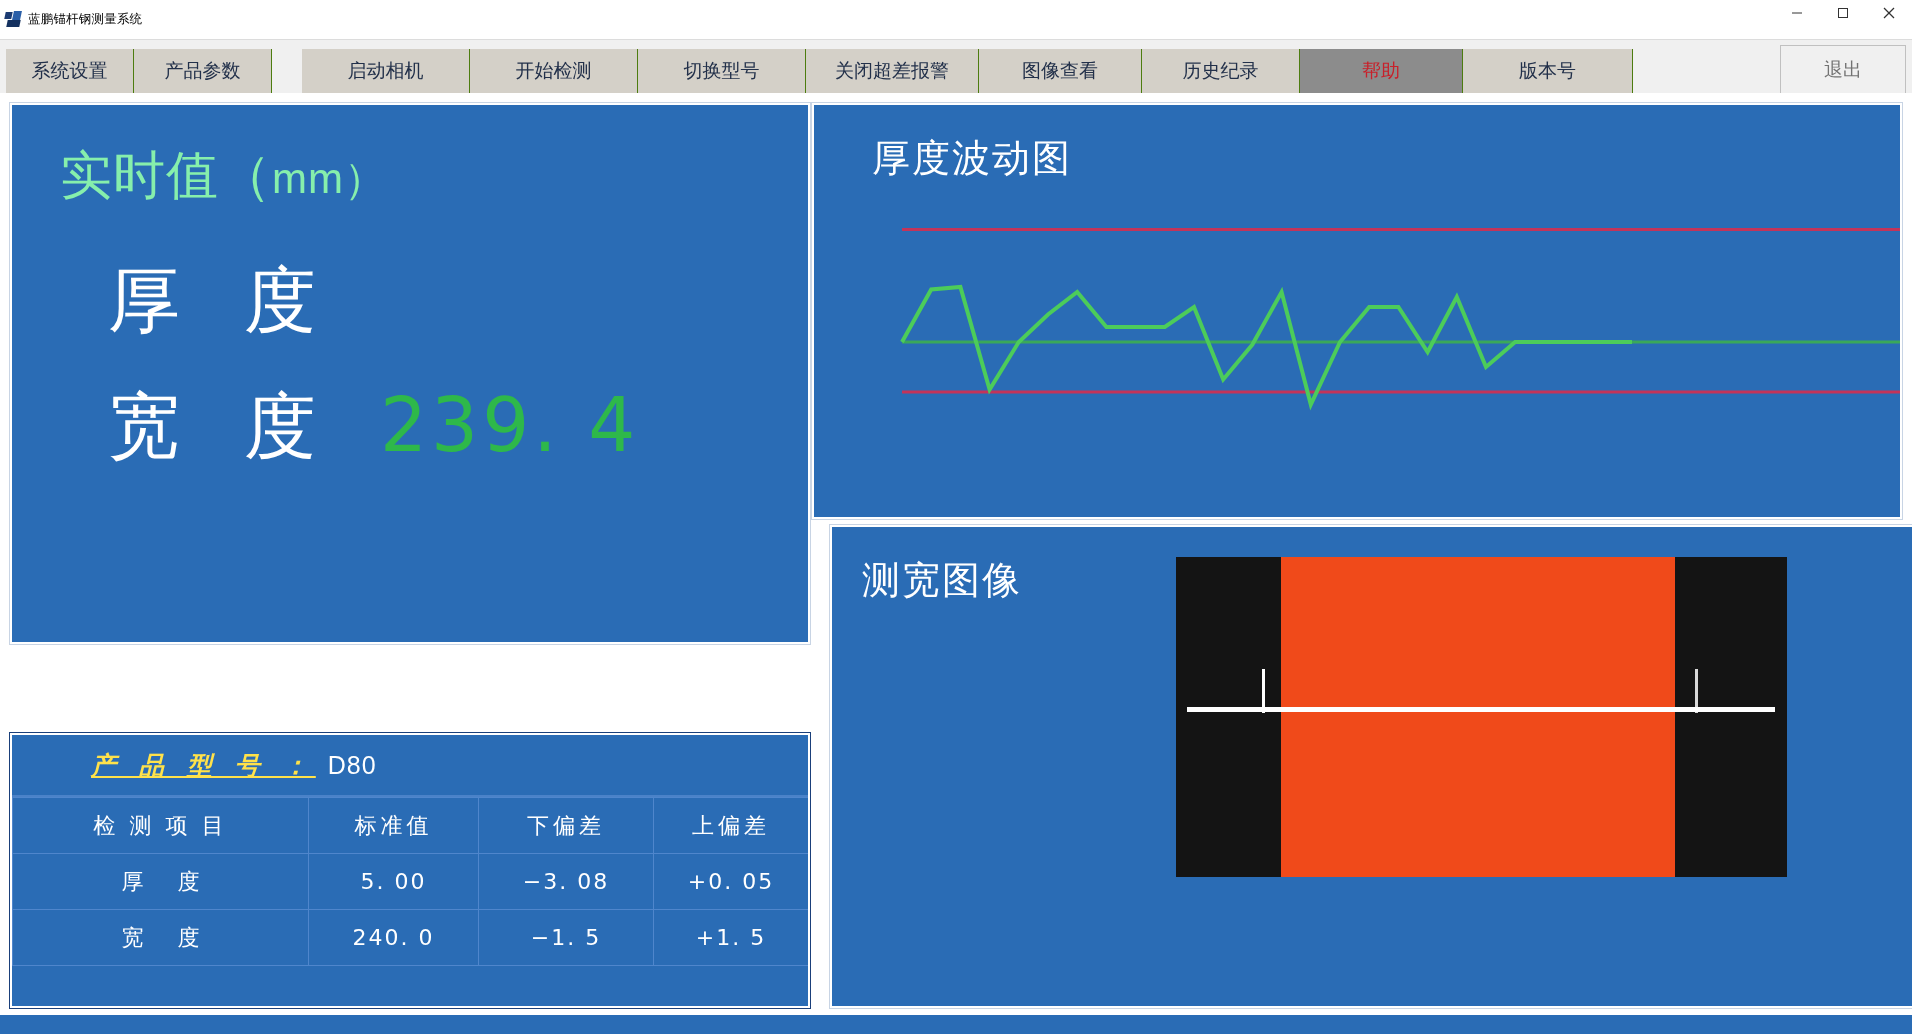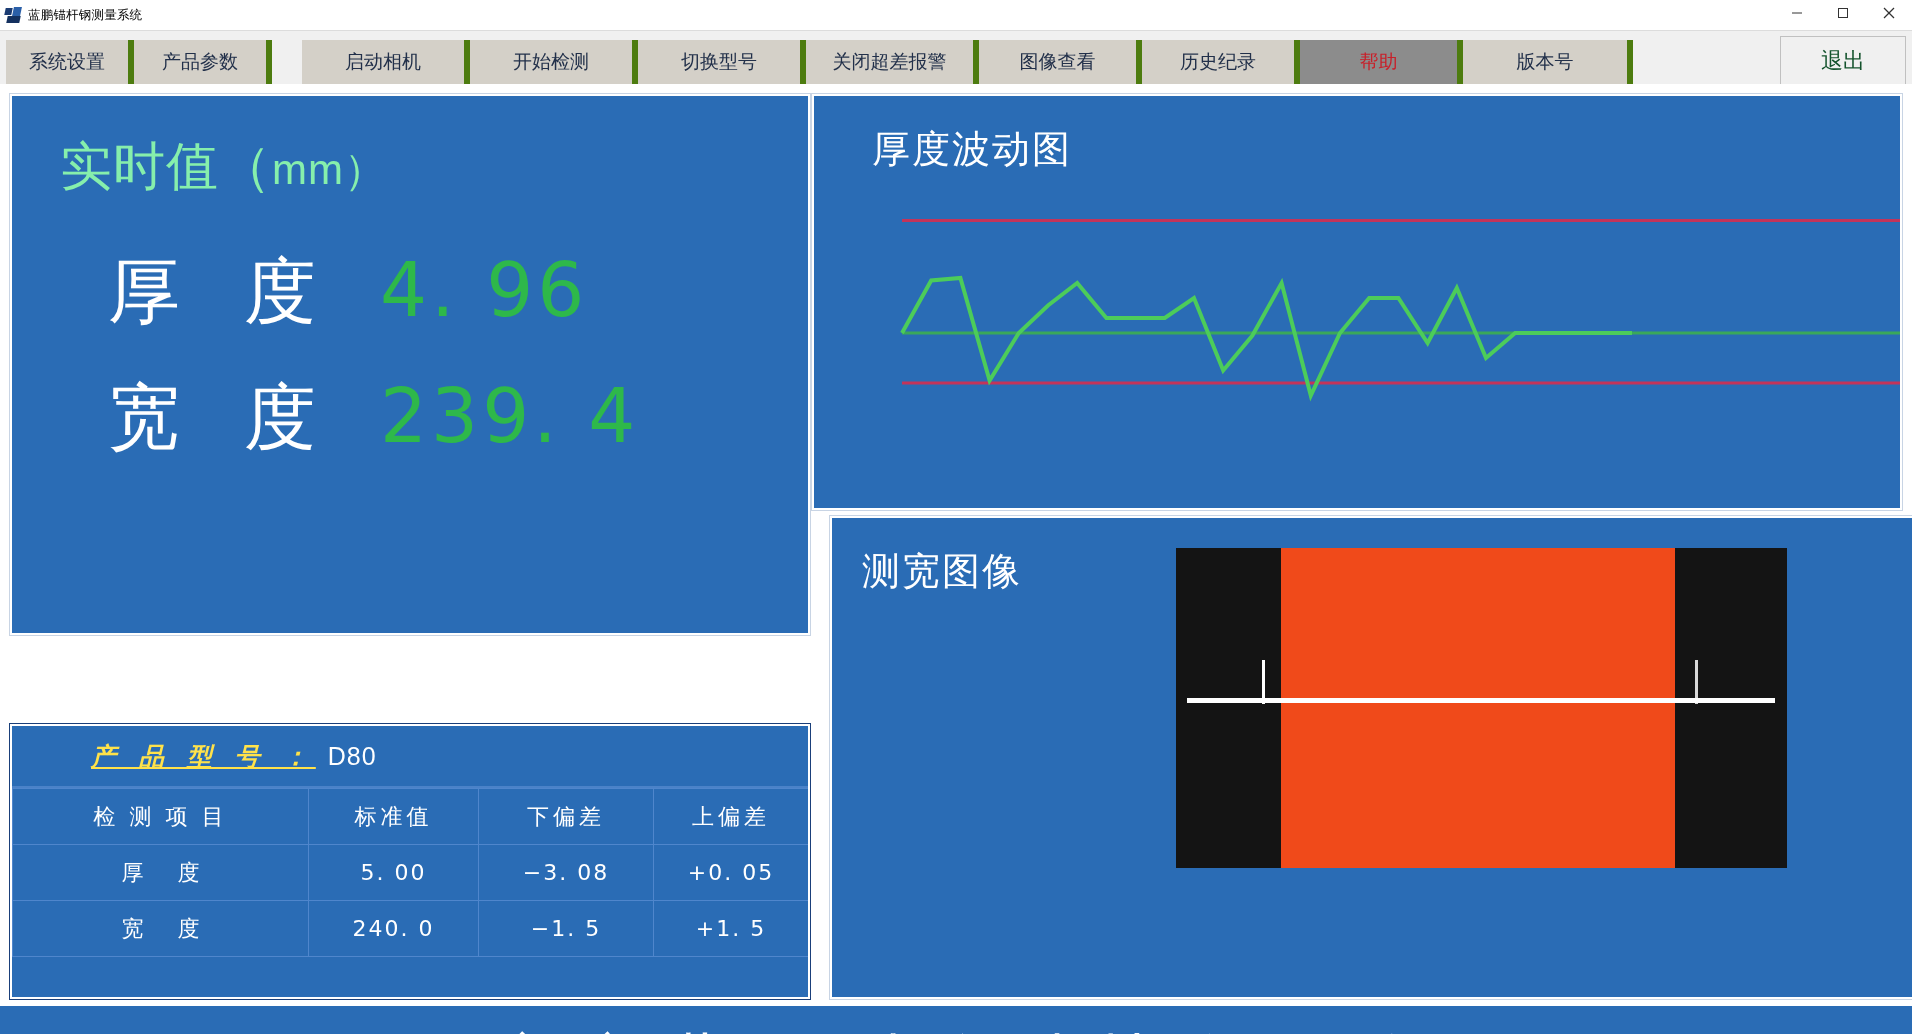--- a/index.html
+++ b/index.html
@@ -6,21 +6,21 @@
   * { box-sizing: border-box; margin: 0; padding: 0; }
   html, body {
     width: 1912px; height: 1034px;
     font-family: "Liberation Sans", "DejaVu Sans", sans-serif;
     background: #ffffff;
     overflow: hidden;
   }
 
   
   .titlebar {
-    height: 31px;
+    height: 40px;
     background: #ffffff;
     border-bottom: 1px solid #dcdcdc;
     display: flex;
     align-items: center;
     position: relative;
   }
   .title-ico {
     width: 17px; height: 17px;
     margin: 0 6px 0 5px;
     background: #ffffff;
@@ -58,39 +58,39 @@
     background: #f0f0f0;
     position: relative;
     display: flex;
     align-items: flex-end;
     padding-left: 6px;
   }
   .tb-btn {
     height: 44px;
     background: #d4d0c8;
     border: none;
-    border-right: 6px solid #4d7c0f;
+    border-right: 1px solid #4d7c0f;
     color: #22304a;
     font-size: 19px;
     font-family: "Liberation Sans", "DejaVu Sans", sans-serif;
     display: flex; align-items: center; justify-content: center;
     cursor: default;
     white-space: nowrap;
     position: relative;
   }
   .tb-btn.sel { background: #8c8c8c; color: #c8202a; }
   .tb-gap { width: 30px; height: 44px; background: transparent; }
   .tb-exit {
     position: absolute; right: 6px; bottom: 0;
     width: 126px; height: 48px;
     background: #f0f0f0;
     border: 1px solid #c0c0c0;
     border-bottom: none;
-    color: #14532d;
-    font-size: 22px;
+    color: #737373;
+    font-size: 19px;
     display: flex; align-items: center; justify-content: center;
   }
 
   
   .workspace {
     position: relative;
     width: 1912px;
     height: 955px;
     background: #ffffff;
     padding: 0;
@@ -301,21 +301,20 @@
 
 <div class="workspace">
 
   <div class="panel" id="p-realtime">
     <div class="rt-title">
       <span>实时值（</span><span class="unit">mm）</span>
     </div>
 
     <div class="rt-row first">
       <span class="rt-label">厚 度</span>
-      <span class="rt-value">4. 96</span>
     </div>
 
     <div class="rt-row second">
       <span class="rt-label">宽 度</span>
       <span class="rt-value">239. 4</span>
     </div>
   </div>
 
   <div class="panel" id="p-params">
     <div class="pm-model">

